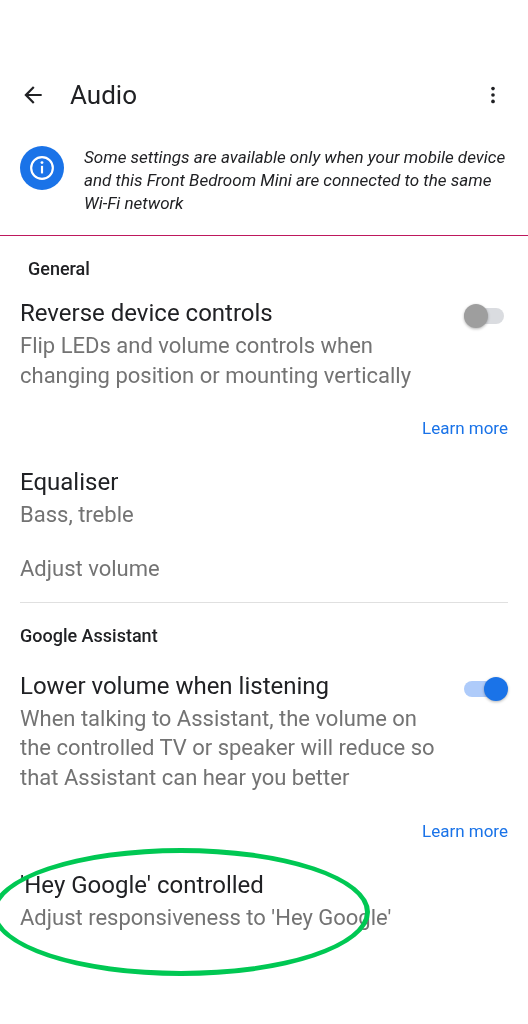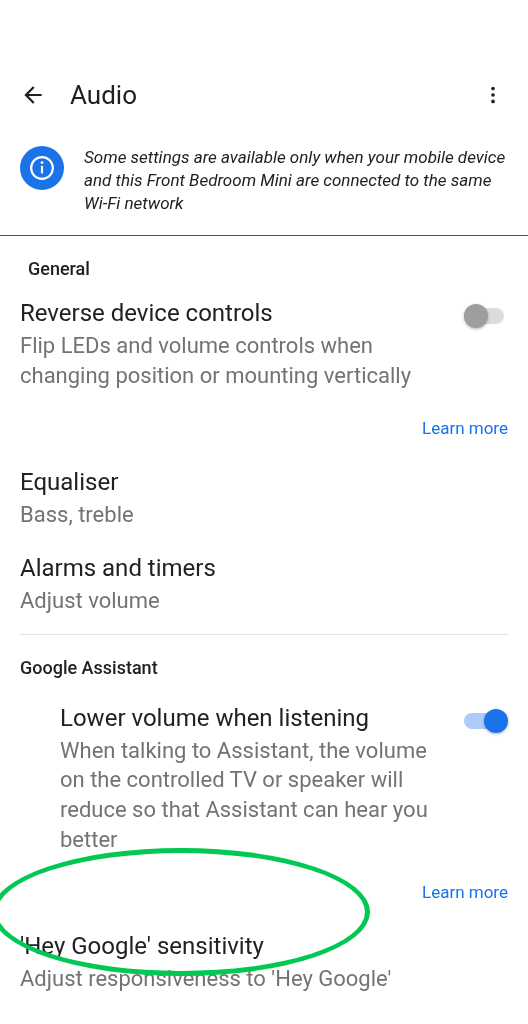--- a/index.html
+++ b/index.html
@@ -183,42 +183,41 @@
 
 <div class="setting-row tight">
   <div class="setting-text">
     <div class="setting-title">Equaliser</div>
     <div class="setting-sub">Bass, treble</div>
   </div>
 </div>
 
 <div class="setting-row" style="padding-top:18px;">
   <div class="setting-text">
-    <div class="setting-title">Alarms and timers</div>
     <div class="setting-sub">Adjust volume</div>
   </div>
 </div>
 
 <div class="divider"></div>
 
 <div class="section-header" style="padding-left:20px; padding-top:14px;">Google Assistant</div>
 
-<div class="setting-row" style="padding-top:16px;margin-left:40px;">
+<div class="setting-row" style="padding-top:16px;">
   <div class="setting-text">
     <div class="setting-title">Lower volume when listening</div>
     <div class="setting-sub">When talking to Assistant, the volume on the controlled TV or speaker will reduce so that Assistant can hear you better</div>
   </div>
   <div class="toggle on">
     <div class="toggle-track"></div>
     <div class="toggle-thumb"></div>
   </div>
 </div>
 
 <div class="link">Learn more</div>
 
 <div class="setting-row tight">
   <div class="setting-text">
-    <div class="setting-title">'Hey Google' sensitivity</div>
+    <div class="setting-title">'Hey Google' controlled</div>
     <div class="setting-sub">Adjust responsiveness to 'Hey Google'</div>
   </div>
 </div>
 
 <div class="highlight-ellipse"></div>
 
 </body></html>

